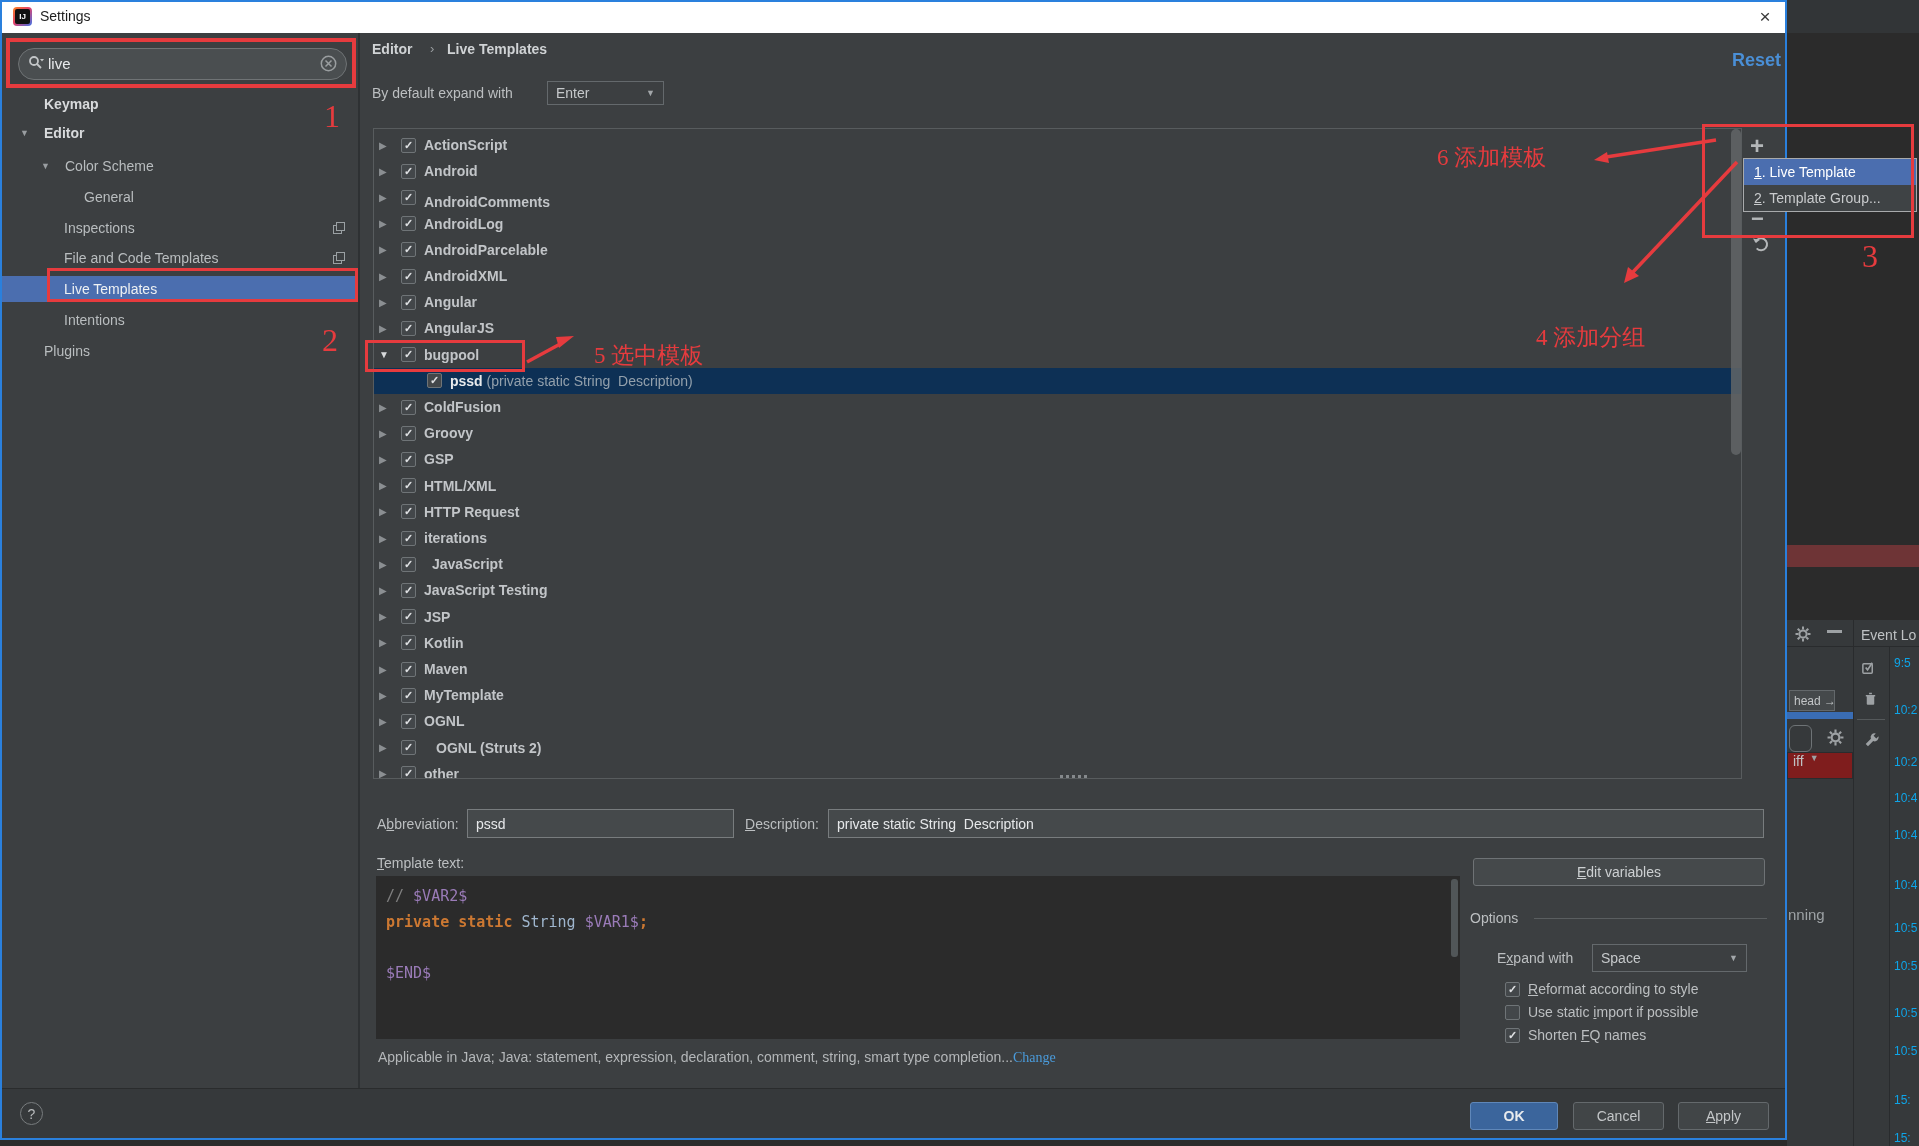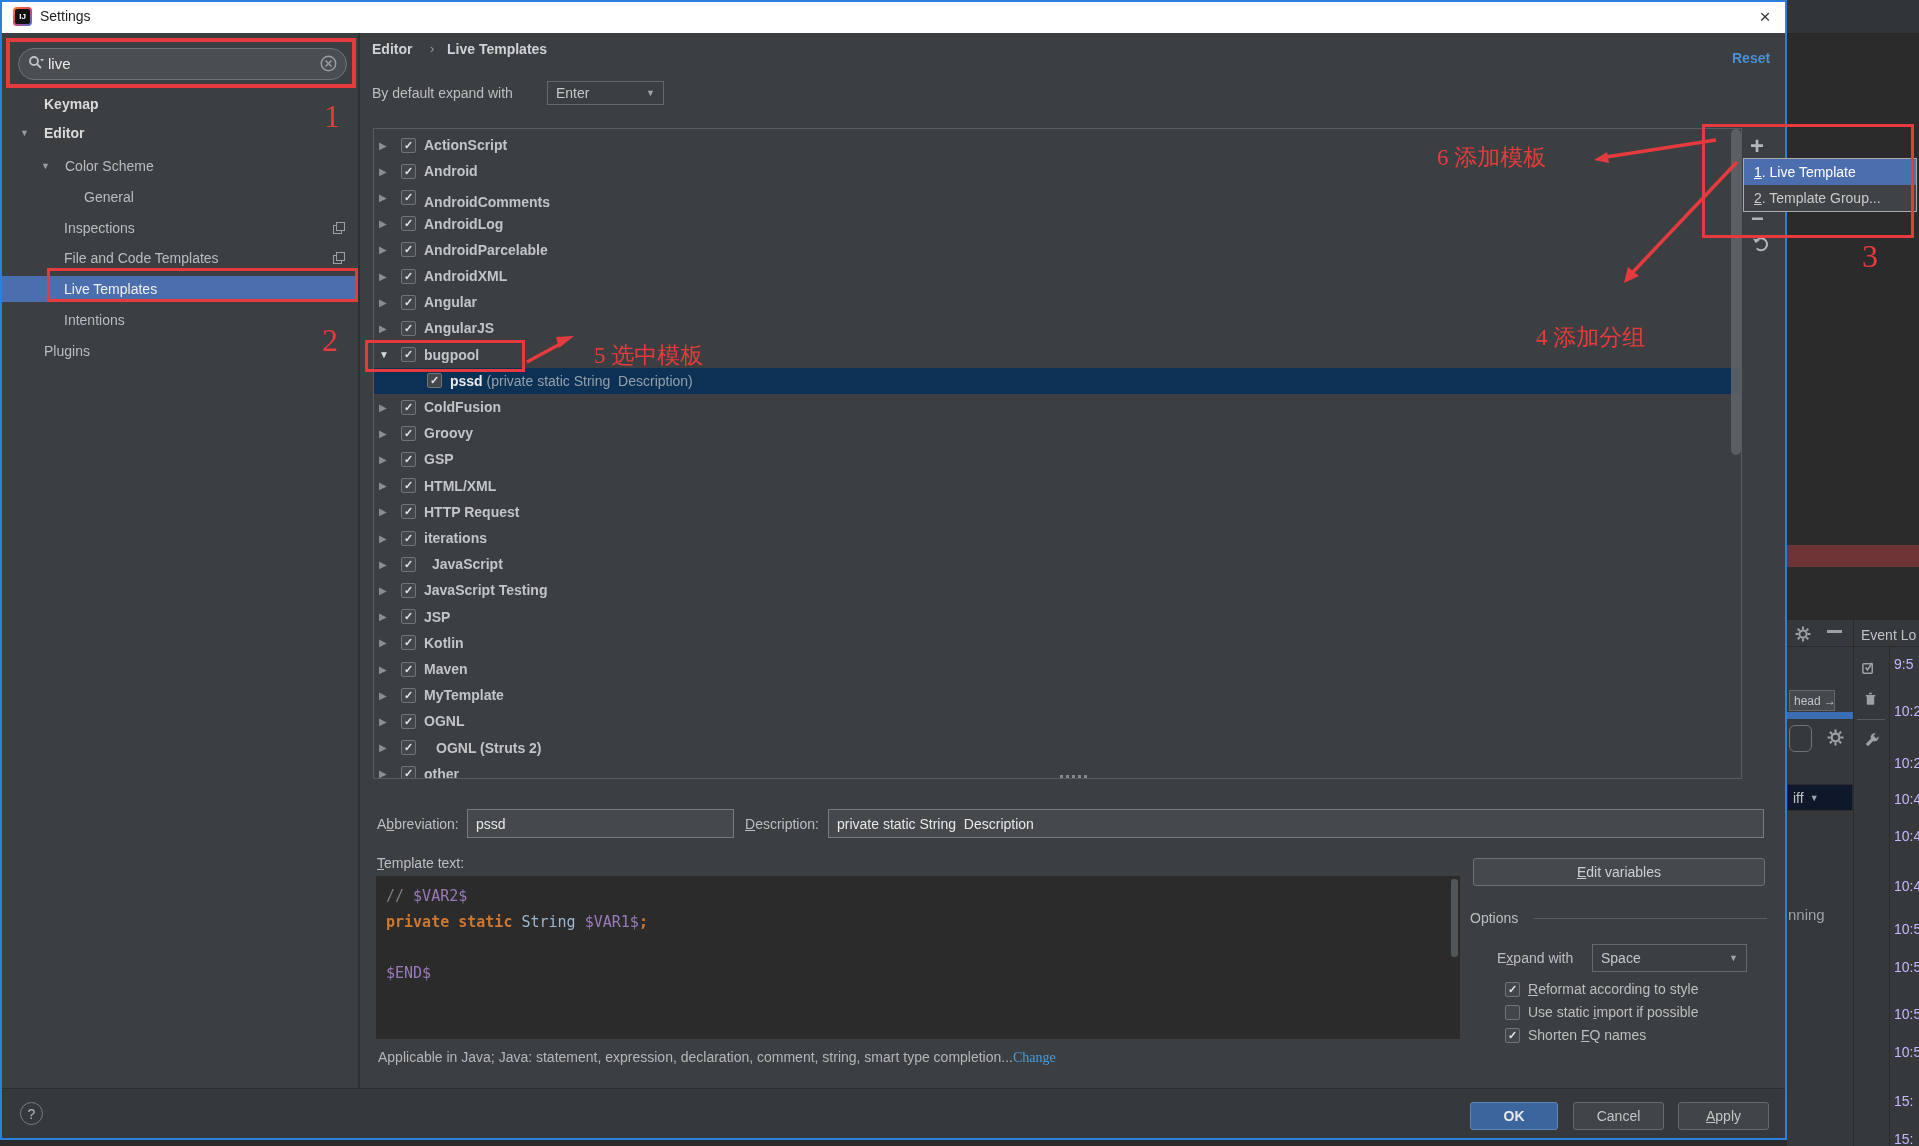--- a/index.html
+++ b/index.html
@@ -30,21 +30,21 @@
   .side-row.b{font-weight:bold;color:#d8dadc;}
   .side-arrow{position:absolute;font-size:9px;color:#9a9ea1;}
   .side-label{position:absolute;white-space:nowrap;}
   .copy-ic{position:absolute;left:331px;width:12px;height:12px;}
   .copy-ic i{position:absolute;border:1px solid #9aa0a3;width:7px;height:7px;display:block;}
   .copy-ic i:first-child{left:0;top:3px;}
   .copy-ic i:last-child{left:3px;top:0;background:#3c3f41;}
 
   
   .crumb{font-weight:bold;font-size:14px;color:#d0d3d5;}
-  #reset-link{left:1732px;top:50px;font-weight:bold;font-size:14px;color:#4a8fd6;}
+  #reset-link{left:1732px;top:50px;font-weight:bold;font-size:18px;color:#4a8fd6;}
   .lab{font-size:14px;color:#bcbfc1;white-space:nowrap;}
   .combo{position:absolute;border:1px solid #64696c;box-sizing:border-box;color:#c6c9cb;font-size:14px;
         display:flex;align-items:center;padding-left:8px;background:#3c3f41;}
   .combo .car{position:absolute;right:8px;font-size:9px;color:#a3a7aa;}
 
   
   #tree-panel{left:373px;top:128px;width:1369px;height:651px;border:1px solid #585c5e;box-sizing:border-box;overflow:hidden;}
   .t-row{position:absolute;left:0;width:100%;height:26px;display:flex;align-items:center;}
   .t-row.sel{background:#0d3055;}
   .t-arrow{position:absolute;font-size:10px;color:#8b8f92;}
@@ -98,24 +98,24 @@
   #ide-topband{left:1787px;top:0;width:132px;height:33px;background:#323537;}
   #ide-redband{left:1787px;top:545px;width:132px;height:22px;background:#6e3436;}
   #ide-tool{left:1787px;top:620px;width:132px;height:526px;background:#36393b;}
   #ide-toolhead{left:1787px;top:620px;width:132px;height:27px;border-bottom:1px solid #292b2d;box-sizing:border-box;}
   .vdiv{position:absolute;width:1px;background:#292b2d;}
   #eventlog-title{left:1861px;top:627px;font-size:14px;color:#bfc2c4;white-space:nowrap;}
   #head-chip{left:1789px;top:690px;width:46px;height:21px;background:#45494b;border:1px solid #63686b;box-sizing:border-box;
         font-size:12px;color:#c3c6c8;display:flex;align-items:center;padding-left:4px;overflow:hidden;white-space:nowrap;}
   #blue-strip{left:1787px;top:712px;width:66px;height:7px;background:#3a6db4;}
   #mini-box{left:1789px;top:725px;width:23px;height:27px;border:1px solid #6e7376;border-radius:6px;box-sizing:border-box;}
-  #iff-combo{left:1787px;top:752px;width:66px;height:27px;background:#0f172a;border:1px solid #2a2c2e;box-sizing:border-box;
-        display:flex;align-items:center;font-size:14px;color:#bfc2c4;padding-left:5px;margin-top:32px;}
+  #iff-combo{left:1787px;top:752px;width:66px;height:27px;background:#7f1d1d;border:1px solid #2a2c2e;box-sizing:border-box;
+        display:flex;font-size:14px;color:#bfc2c4;padding-left:5px;}
   #running-frag{left:1788px;top:906px;font-size:15px;color:#9da2a5;}
-  .stamp{position:absolute;left:1894px;font-size:14px;color:#c4b5fd;white-space:nowrap;}
+  .stamp{position:absolute;left:1894px;font-size:12px;color:#0ea5e9;white-space:nowrap;}
 
   
   .red-box{position:absolute;border:3px solid #e63b3e;box-sizing:border-box;z-index:100;}
   .red-text{position:absolute;color:#e63b3e;font-family:"Liberation Serif",serif;z-index:100;white-space:nowrap;}
   #anno-svg{left:0;top:0;z-index:99;pointer-events:none;}
 </style>
 </head>
 <body>
 
 <div class="abs" id="ide-strip"></div>

